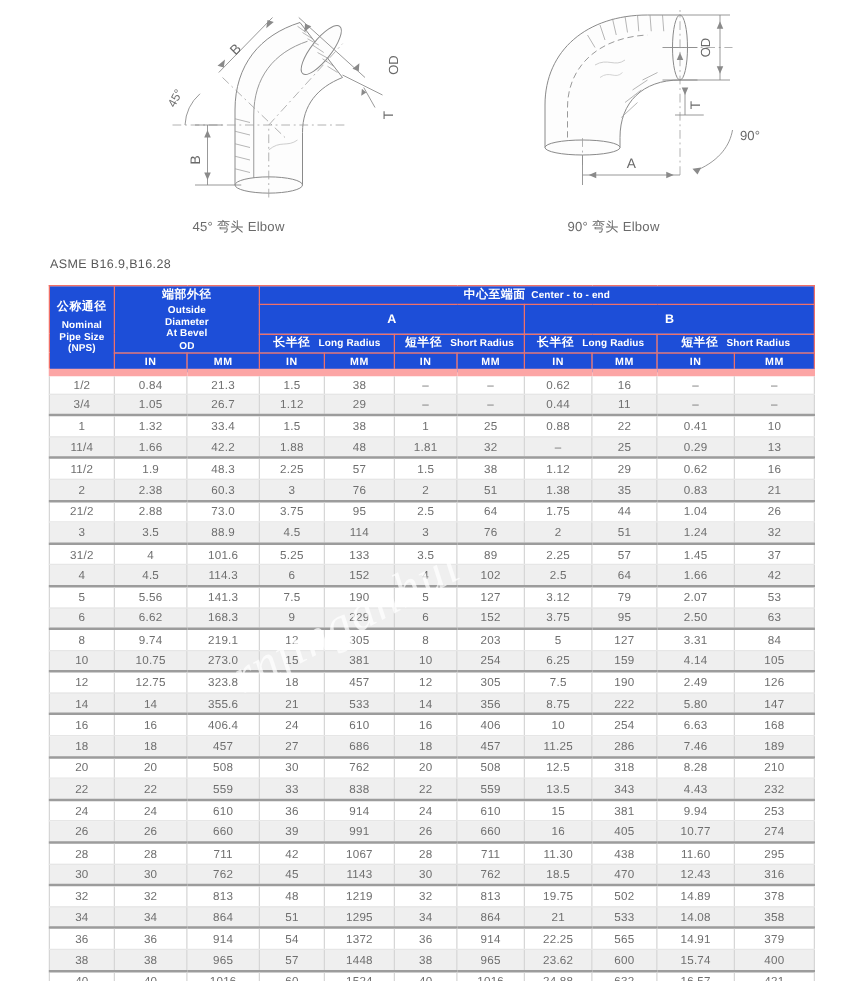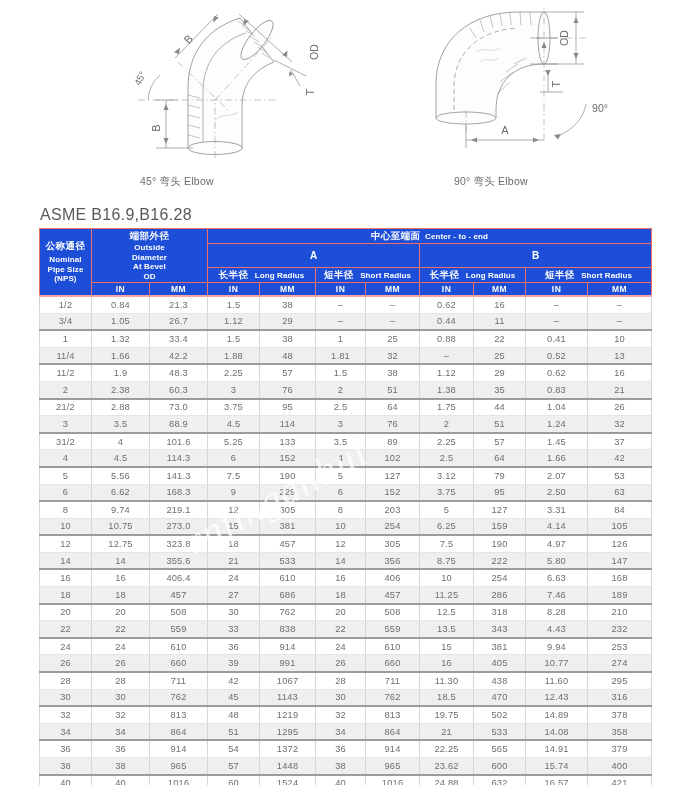--- a/index.html
+++ b/index.html
@@ -19,21 +19,21 @@
   .diagram svg { display: block; }
   .dcaption {
     position: absolute; top: 175px;
     font-size: 10.5px; color: #6a6a6a; letter-spacing: .2px;
     white-space: nowrap;
   }
 
   
   .std-title {
     position: absolute; left: 40px; top: 206px;
-    font-size: 16px; color: #595959; letter-spacing: .3px;
+    font-size: 10px; color: #595959; letter-spacing: .3px;
   }
 
   
   .tblwrap { position: absolute; left: 39px; top: 228px; width: 612px; }
   table.spec {
     border-collapse: collapse;
     width: 612px;
     table-layout: fixed;
     font-size: 9px;
   }
@@ -64,21 +64,21 @@
     color: #6e6e6e;
     background: #ffffff;
     border-left: 1px solid #d6d6d6;
     border-right: 1px solid #d6d6d6;
     border-top: 1px solid #e6e6e6;
     border-bottom: 1px solid #e6e6e6;
     letter-spacing: .2px;
   }
   table.spec tbody tr.alt td { background: #efefef; }
   table.spec tbody tr.sep td { border-bottom: 2px solid #9c9c9c; }
-  table.spec tbody tr:first-child td { border-top: 2px solid #fca5a5; }
+  table.spec tbody tr:first-child td { border-top: 6px solid #fca5a5; }
 
   
   .watermark {
     position: absolute;
     left: 150px; top: 215px;
     width: 430px; height: 120px;
     pointer-events: none;
     overflow: hidden;
   }
   .watermark span {
@@ -169,21 +169,21 @@
           </g>
         </g>
         <g font-family="Liberation Sans, sans-serif" font-size="11" fill="#6a6a6a">
           <text x="82" y="128" transform="rotate(-90 82 128)" text-anchor="middle">B</text>
           <text x="113" y="42" transform="rotate(-45 113 42)" text-anchor="middle">B</text>
           <text x="240" y="52" transform="rotate(-90 240 52)" text-anchor="middle" font-size="10.5">OD</text>
           <text x="236" y="92" transform="rotate(-90 236 92)" text-anchor="middle">T</text>
           <text x="65" y="80" transform="rotate(-62 65 80)" text-anchor="middle" font-size="9.5">45°</text>
         </g>
       </svg>
-      <div class="dcaption" style="left:62px;">45° 弯头 Elbow</div>
+      <div class="dcaption" style="left:76px;">45° 弯头 Elbow</div>
     </div>
 
     <div class="diagram" style="left:418px;">
       <svg width="260" height="175" viewBox="0 0 260 175">
         <g fill="none" stroke="#8a8a8a" stroke-width="0.8">
 
           <path d="M18 118 L18 84 C18 40 52 12 100 12 L126 12 L126 64 C96 64 78 82 78 110 L78 118 Z" fill="#fdfdfd" stroke="#8a8a8a"></path>
 
           <path d="M36 118 L36 86 C36 54 60 30 100 28" stroke="#9a9a9a" stroke-dasharray="5,3"></path>
 
@@ -374,21 +374,21 @@
           <tr class="alt sep">
             <td>11/4</td>
             <td>1.66</td>
             <td>42.2</td>
             <td>1.88</td>
             <td>48</td>
             <td>1.81</td>
             <td>32</td>
             <td>–</td>
             <td>25</td>
-            <td>0.52</td>
+            <td>0.29</td>
             <td>13</td>
           </tr>
           <tr>
             <td>11/2</td>
             <td>1.9</td>
             <td>48.3</td>
             <td>2.25</td>
             <td>57</td>
             <td>1.5</td>
             <td>38</td>
@@ -517,21 +517,21 @@
           <tr>
             <td>12</td>
             <td>12.75</td>
             <td>323.8</td>
             <td>18</td>
             <td>457</td>
             <td>12</td>
             <td>305</td>
             <td>7.5</td>
             <td>190</td>
-            <td>4.97</td>
+            <td>2.49</td>
             <td>126</td>
           </tr>
           <tr class="alt sep">
             <td>14</td>
             <td>14</td>
             <td>355.6</td>
             <td>21</td>
             <td>533</td>
             <td>14</td>
             <td>356</td>

